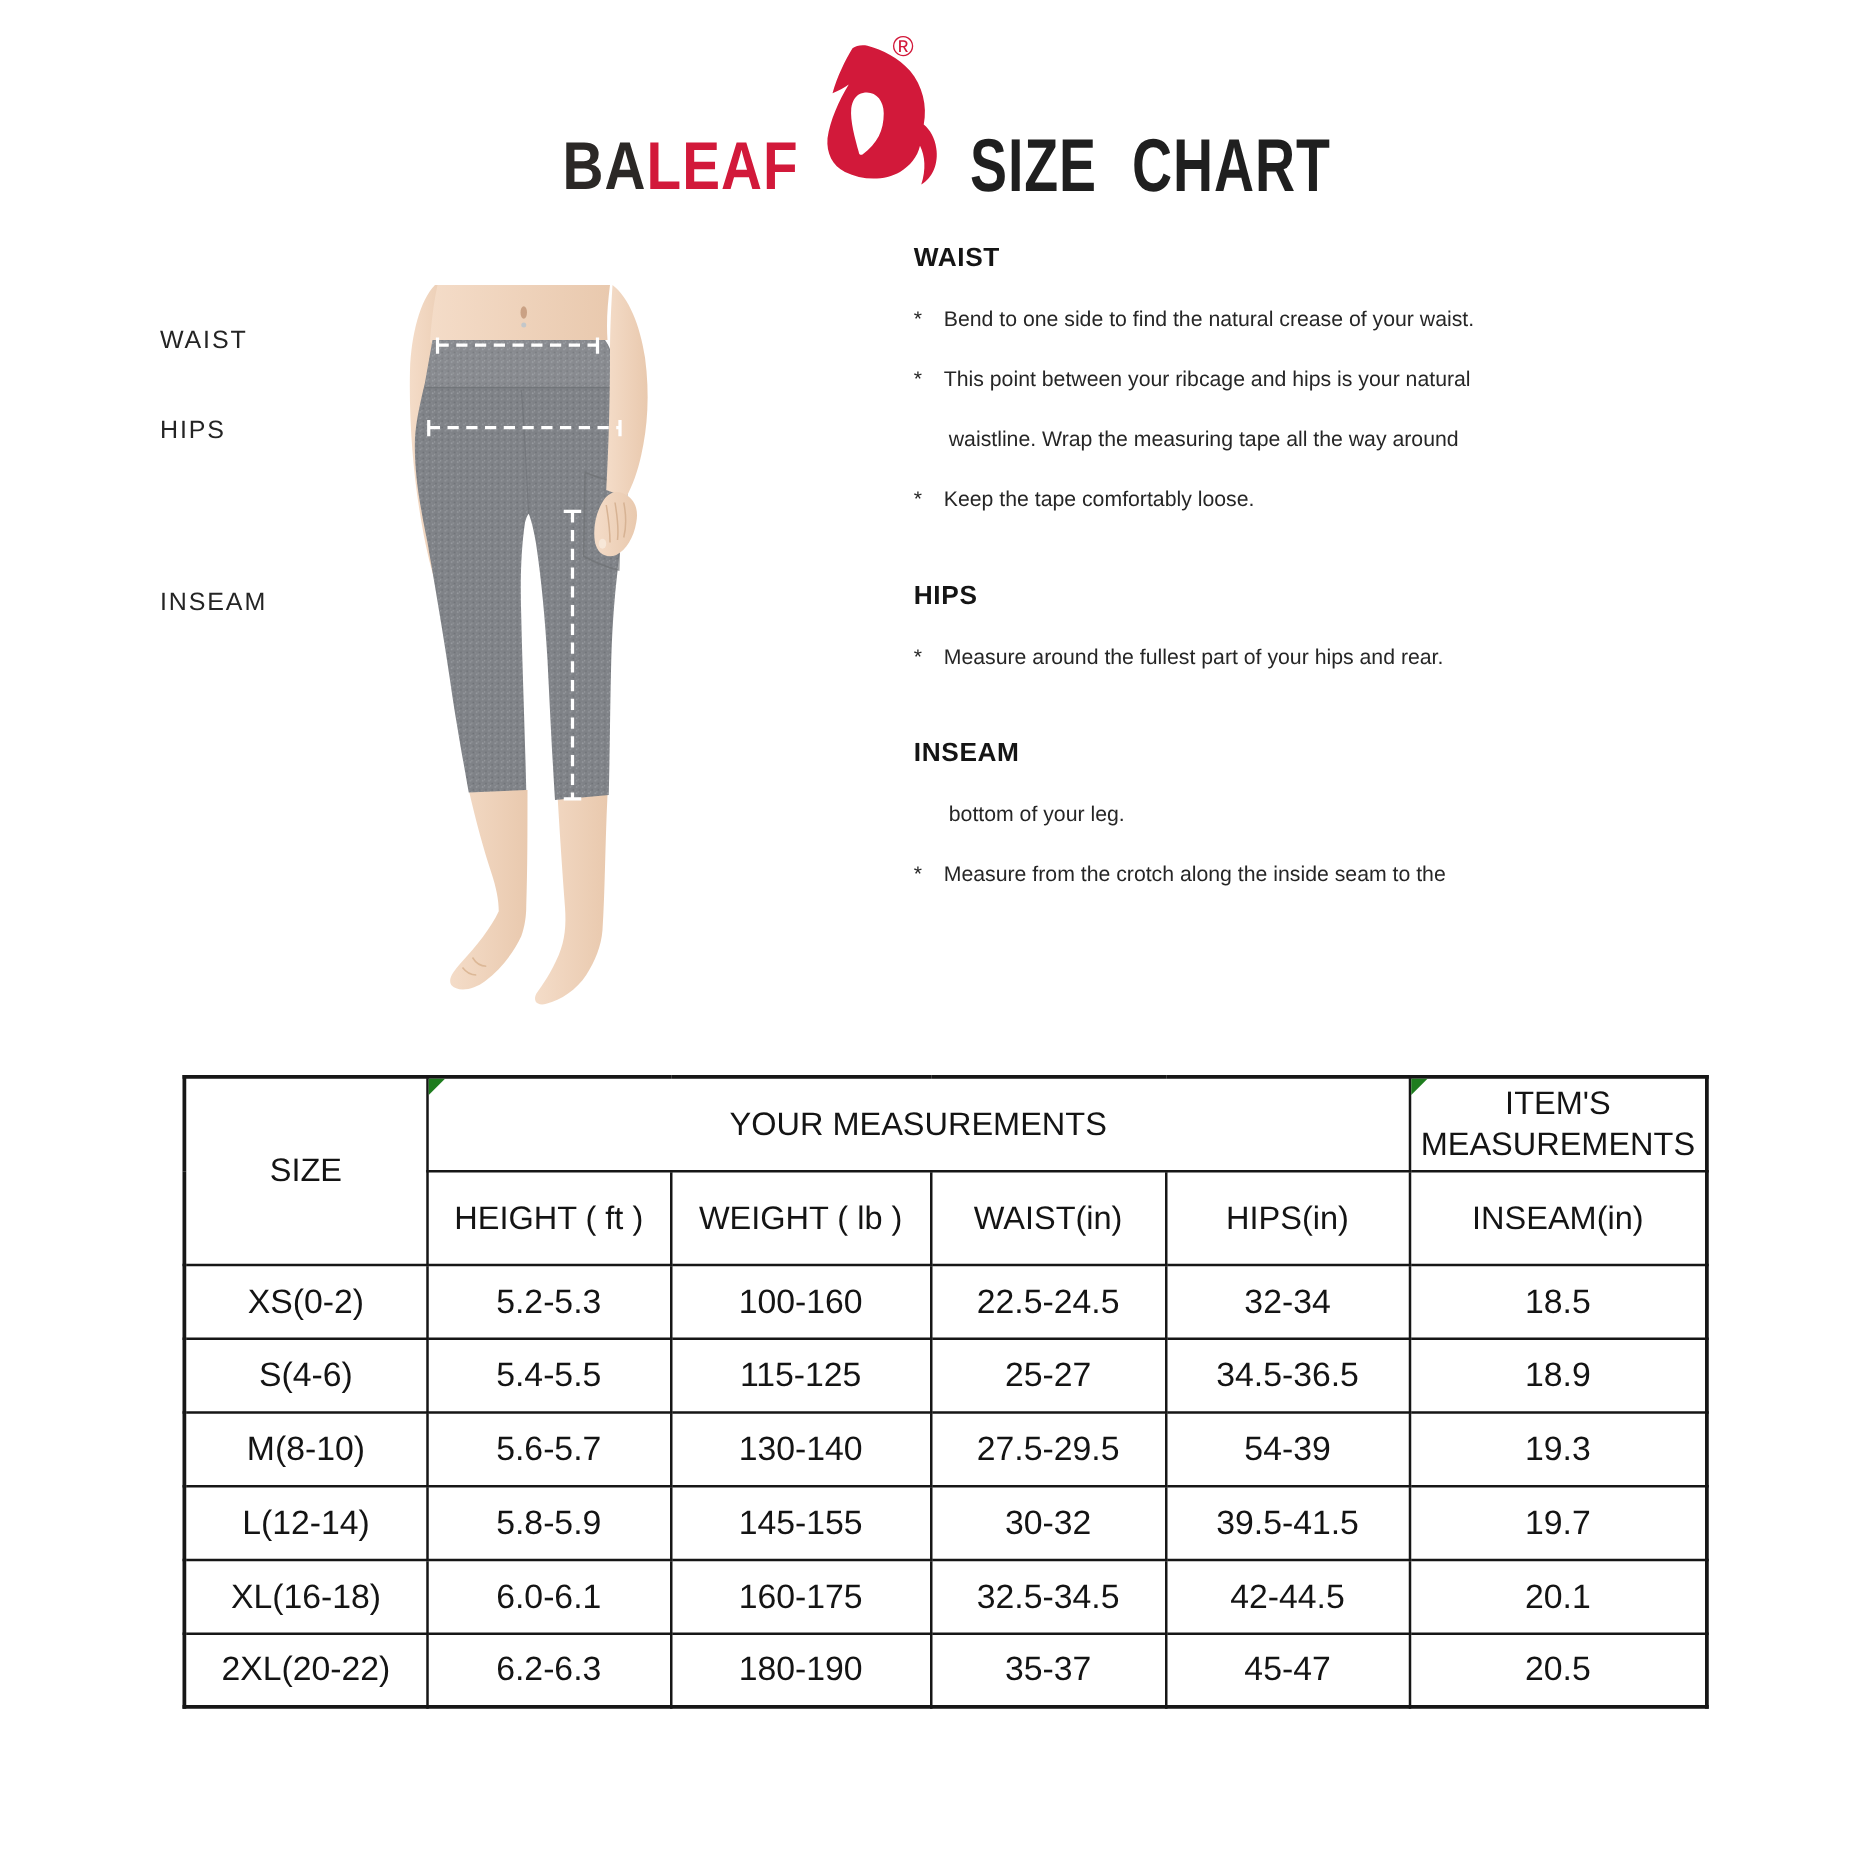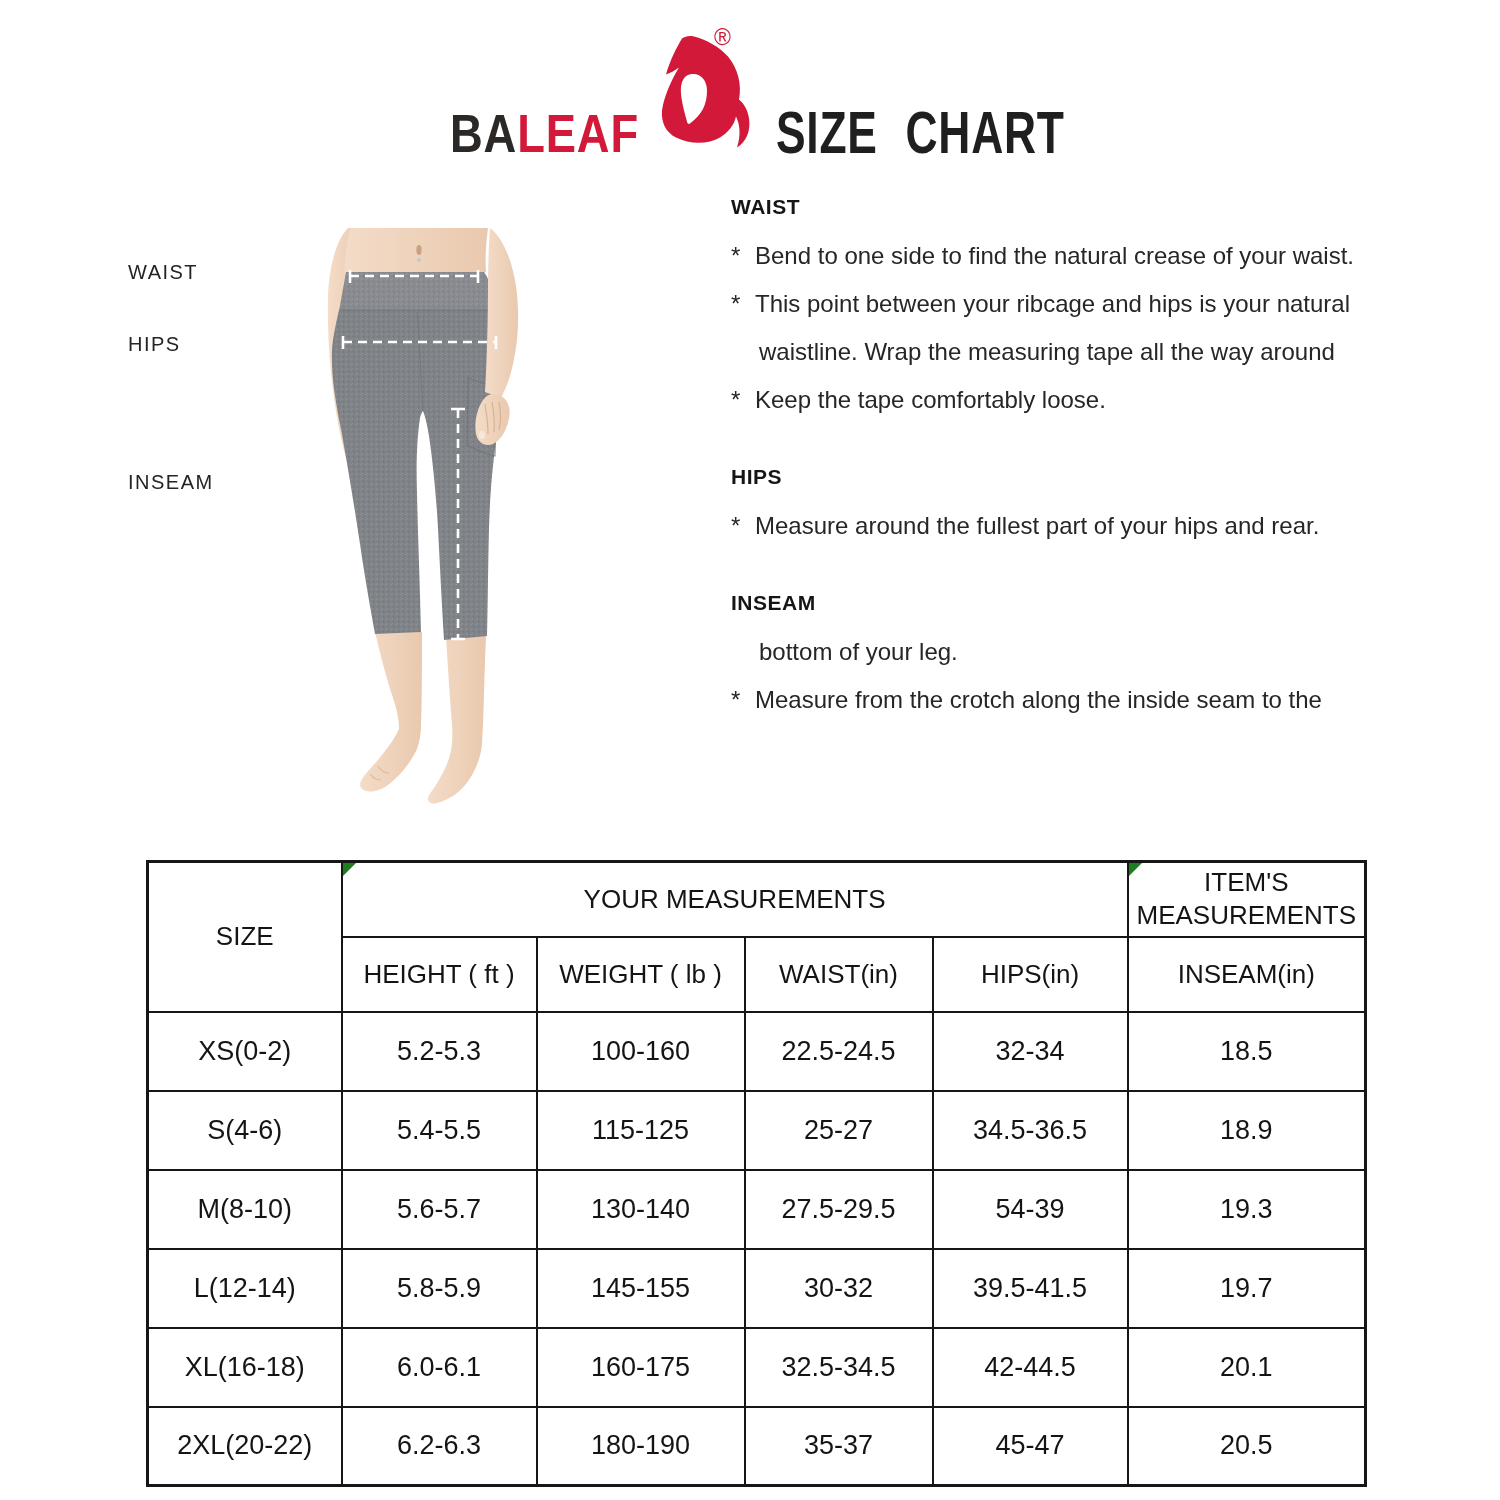--- a/index.html
+++ b/index.html
@@ -24,36 +24,36 @@
   
   .flabel{position:absolute;font-size:20px;letter-spacing:1.5px;color:#242424;}
   #lbl-waist{left:128px;top:261px;}
   #lbl-hips{left:128px;top:333px;}
   #lbl-inseam{left:128px;top:471px;}
   .model-svg{position:absolute;left:320px;top:228px;}
   
   .instructions{position:absolute;left:731px;top:190px;width:710px;}
   .i-section{margin:0 0 36px 0;}
   .i-head{font-size:21px;font-weight:700;line-height:34px;letter-spacing:0.5px;color:#151515;margin-bottom:8px;}
-  .b-line{font-size:24px;line-height:48px;white-space:nowrap;color:#262626;padding-left:28px;}
+  .b-line{font-size:17px;line-height:48px;white-space:nowrap;color:#262626;padding-left:28px;}
   .b-line.first{padding-left:0;}
   .marker{display:inline-block;width:24px;}
   
   .size-table{
     position:absolute;left:146px;top:860px;width:1218px;
     border-collapse:collapse;table-layout:fixed;border:3px solid #161616;
   }
   .size-table th,.size-table td{
     border:2px solid #161616;text-align:center;vertical-align:middle;
     font-weight:400;padding:0;color:#141414;
   }
   .size-table th{font-size:26px;line-height:33px;}
   .size-table td{font-size:27px;}
   .size-table thead tr{height:75px;}
-  .size-table tbody tr{height:79px;}
+  .size-table tbody tr{height:59px;}
   .has-corner{position:relative;}
   .corner{
     position:absolute;left:0;top:0;width:0;height:0;
     border-top:13px solid #1e7d1e;border-right:13px solid transparent;
   }
 </style>
 </head>
 <body>
 
 <div class="canvas">

